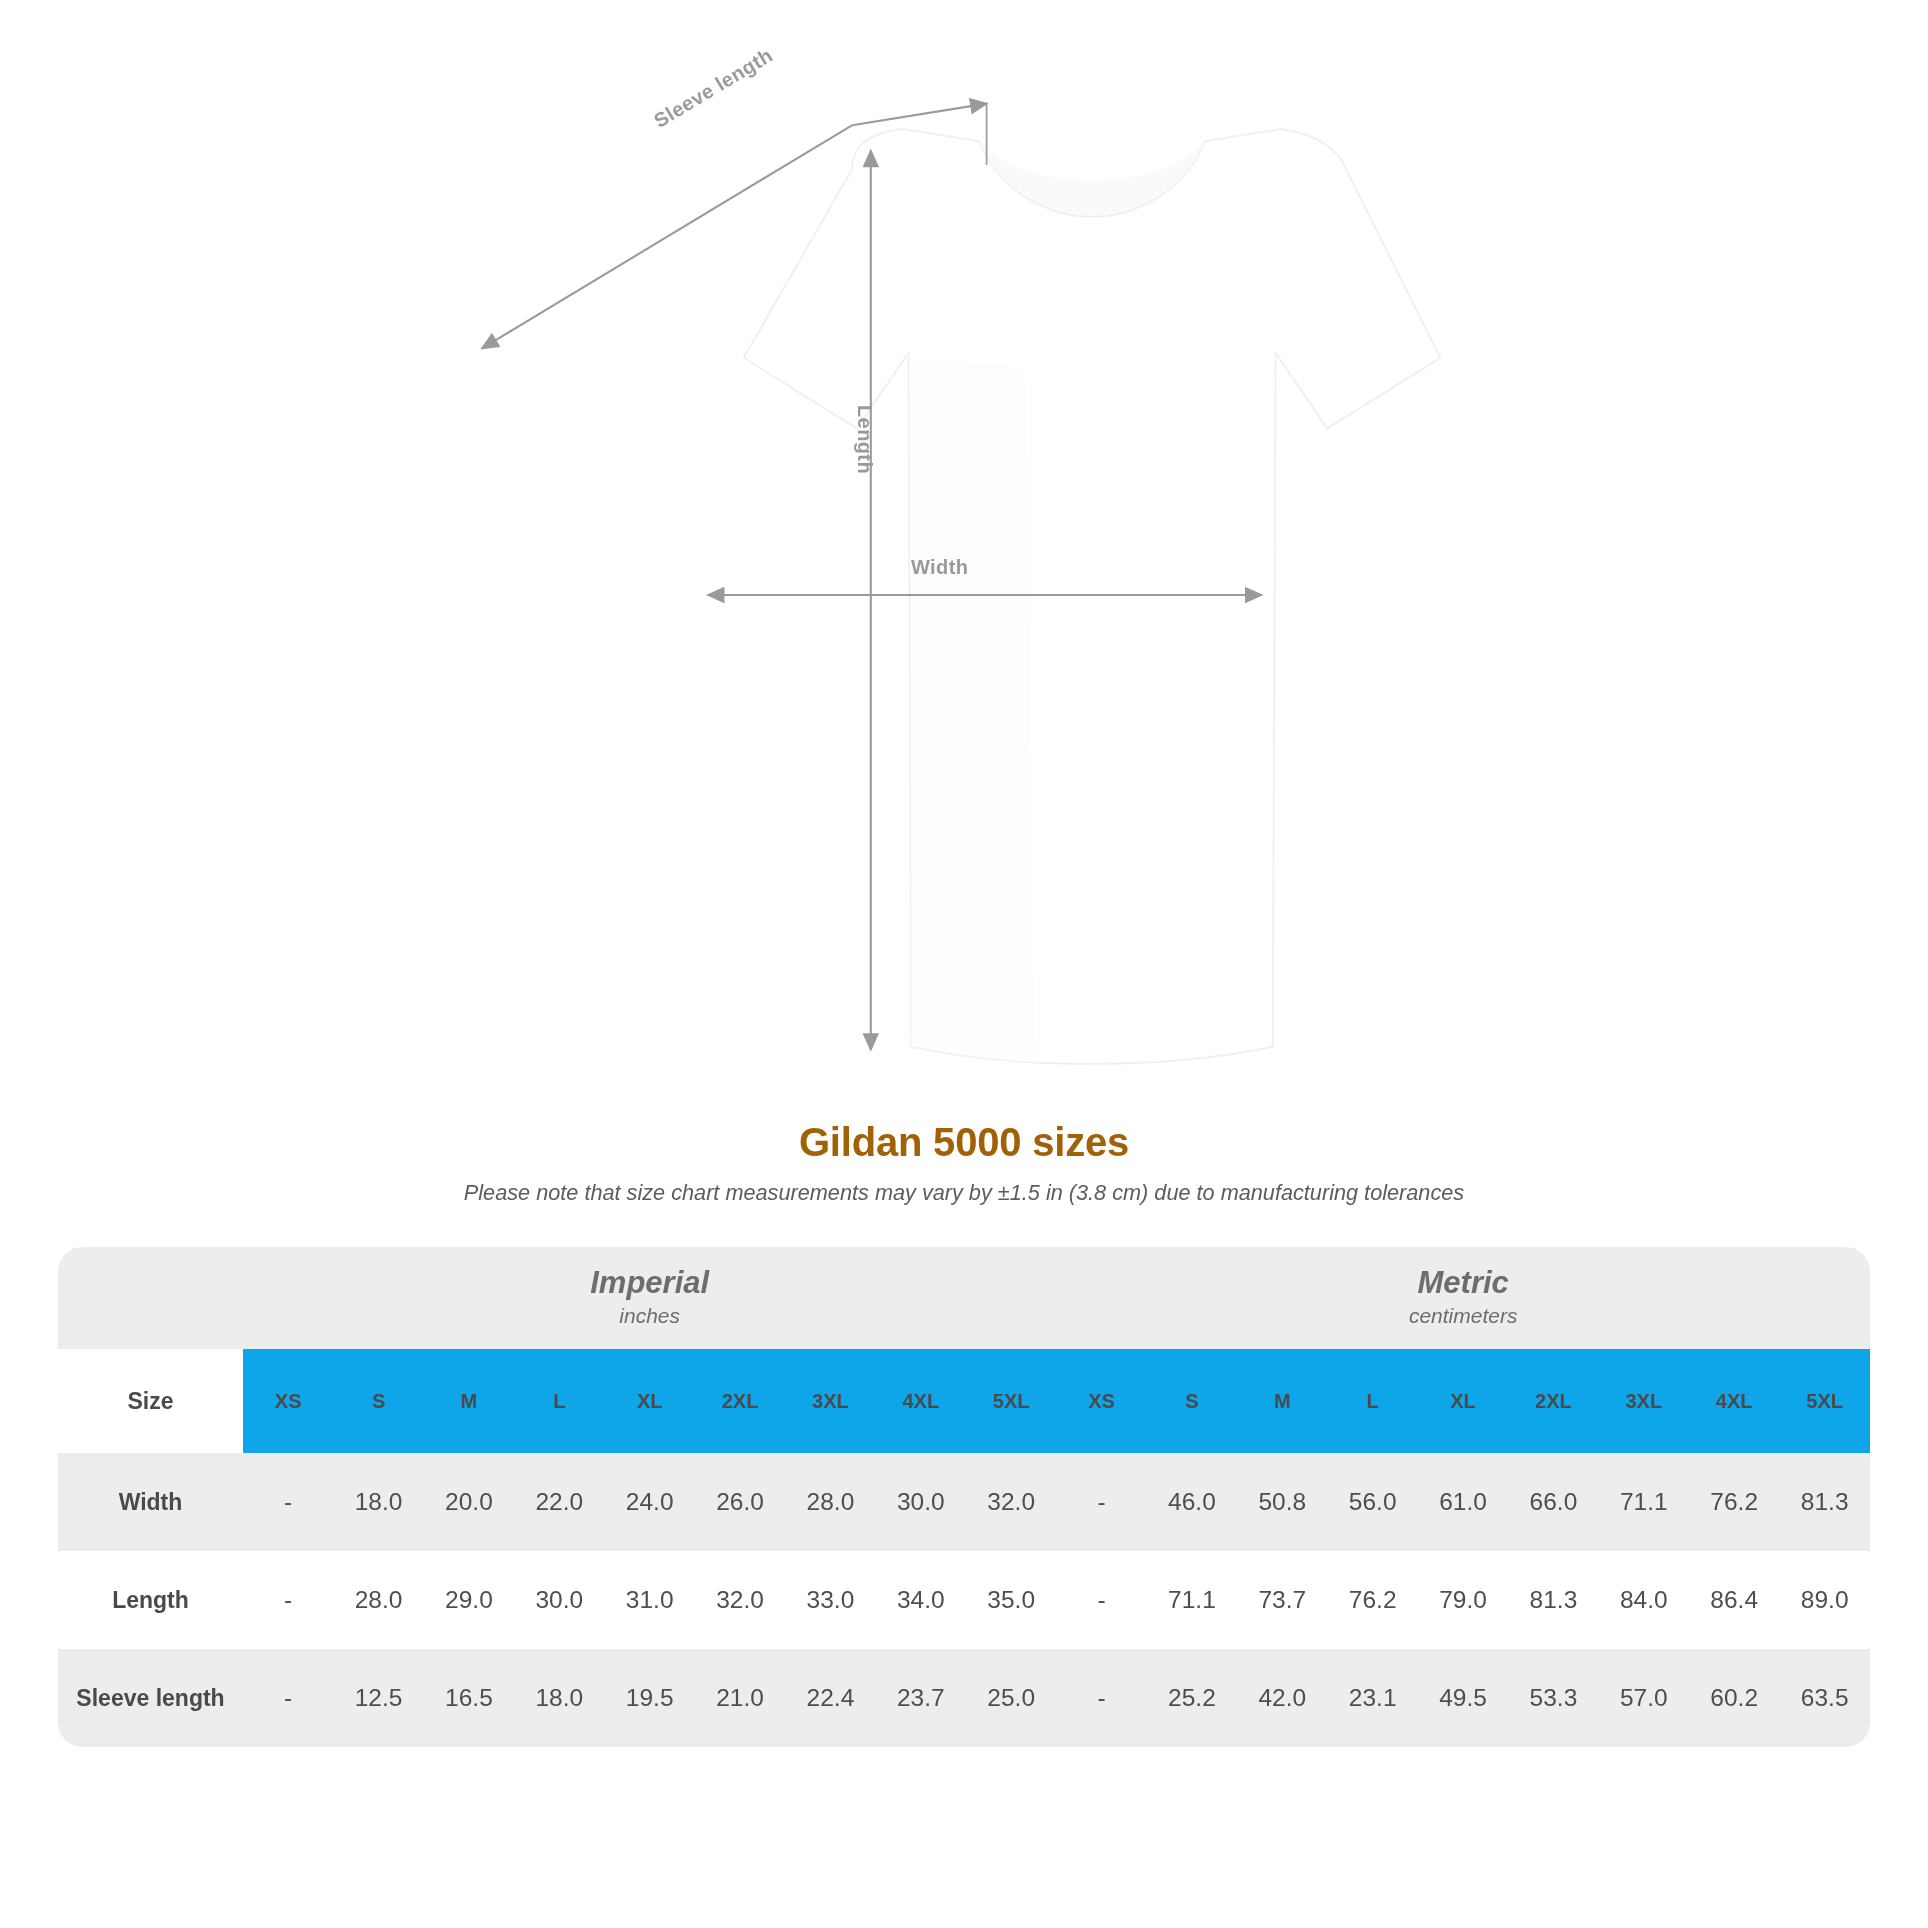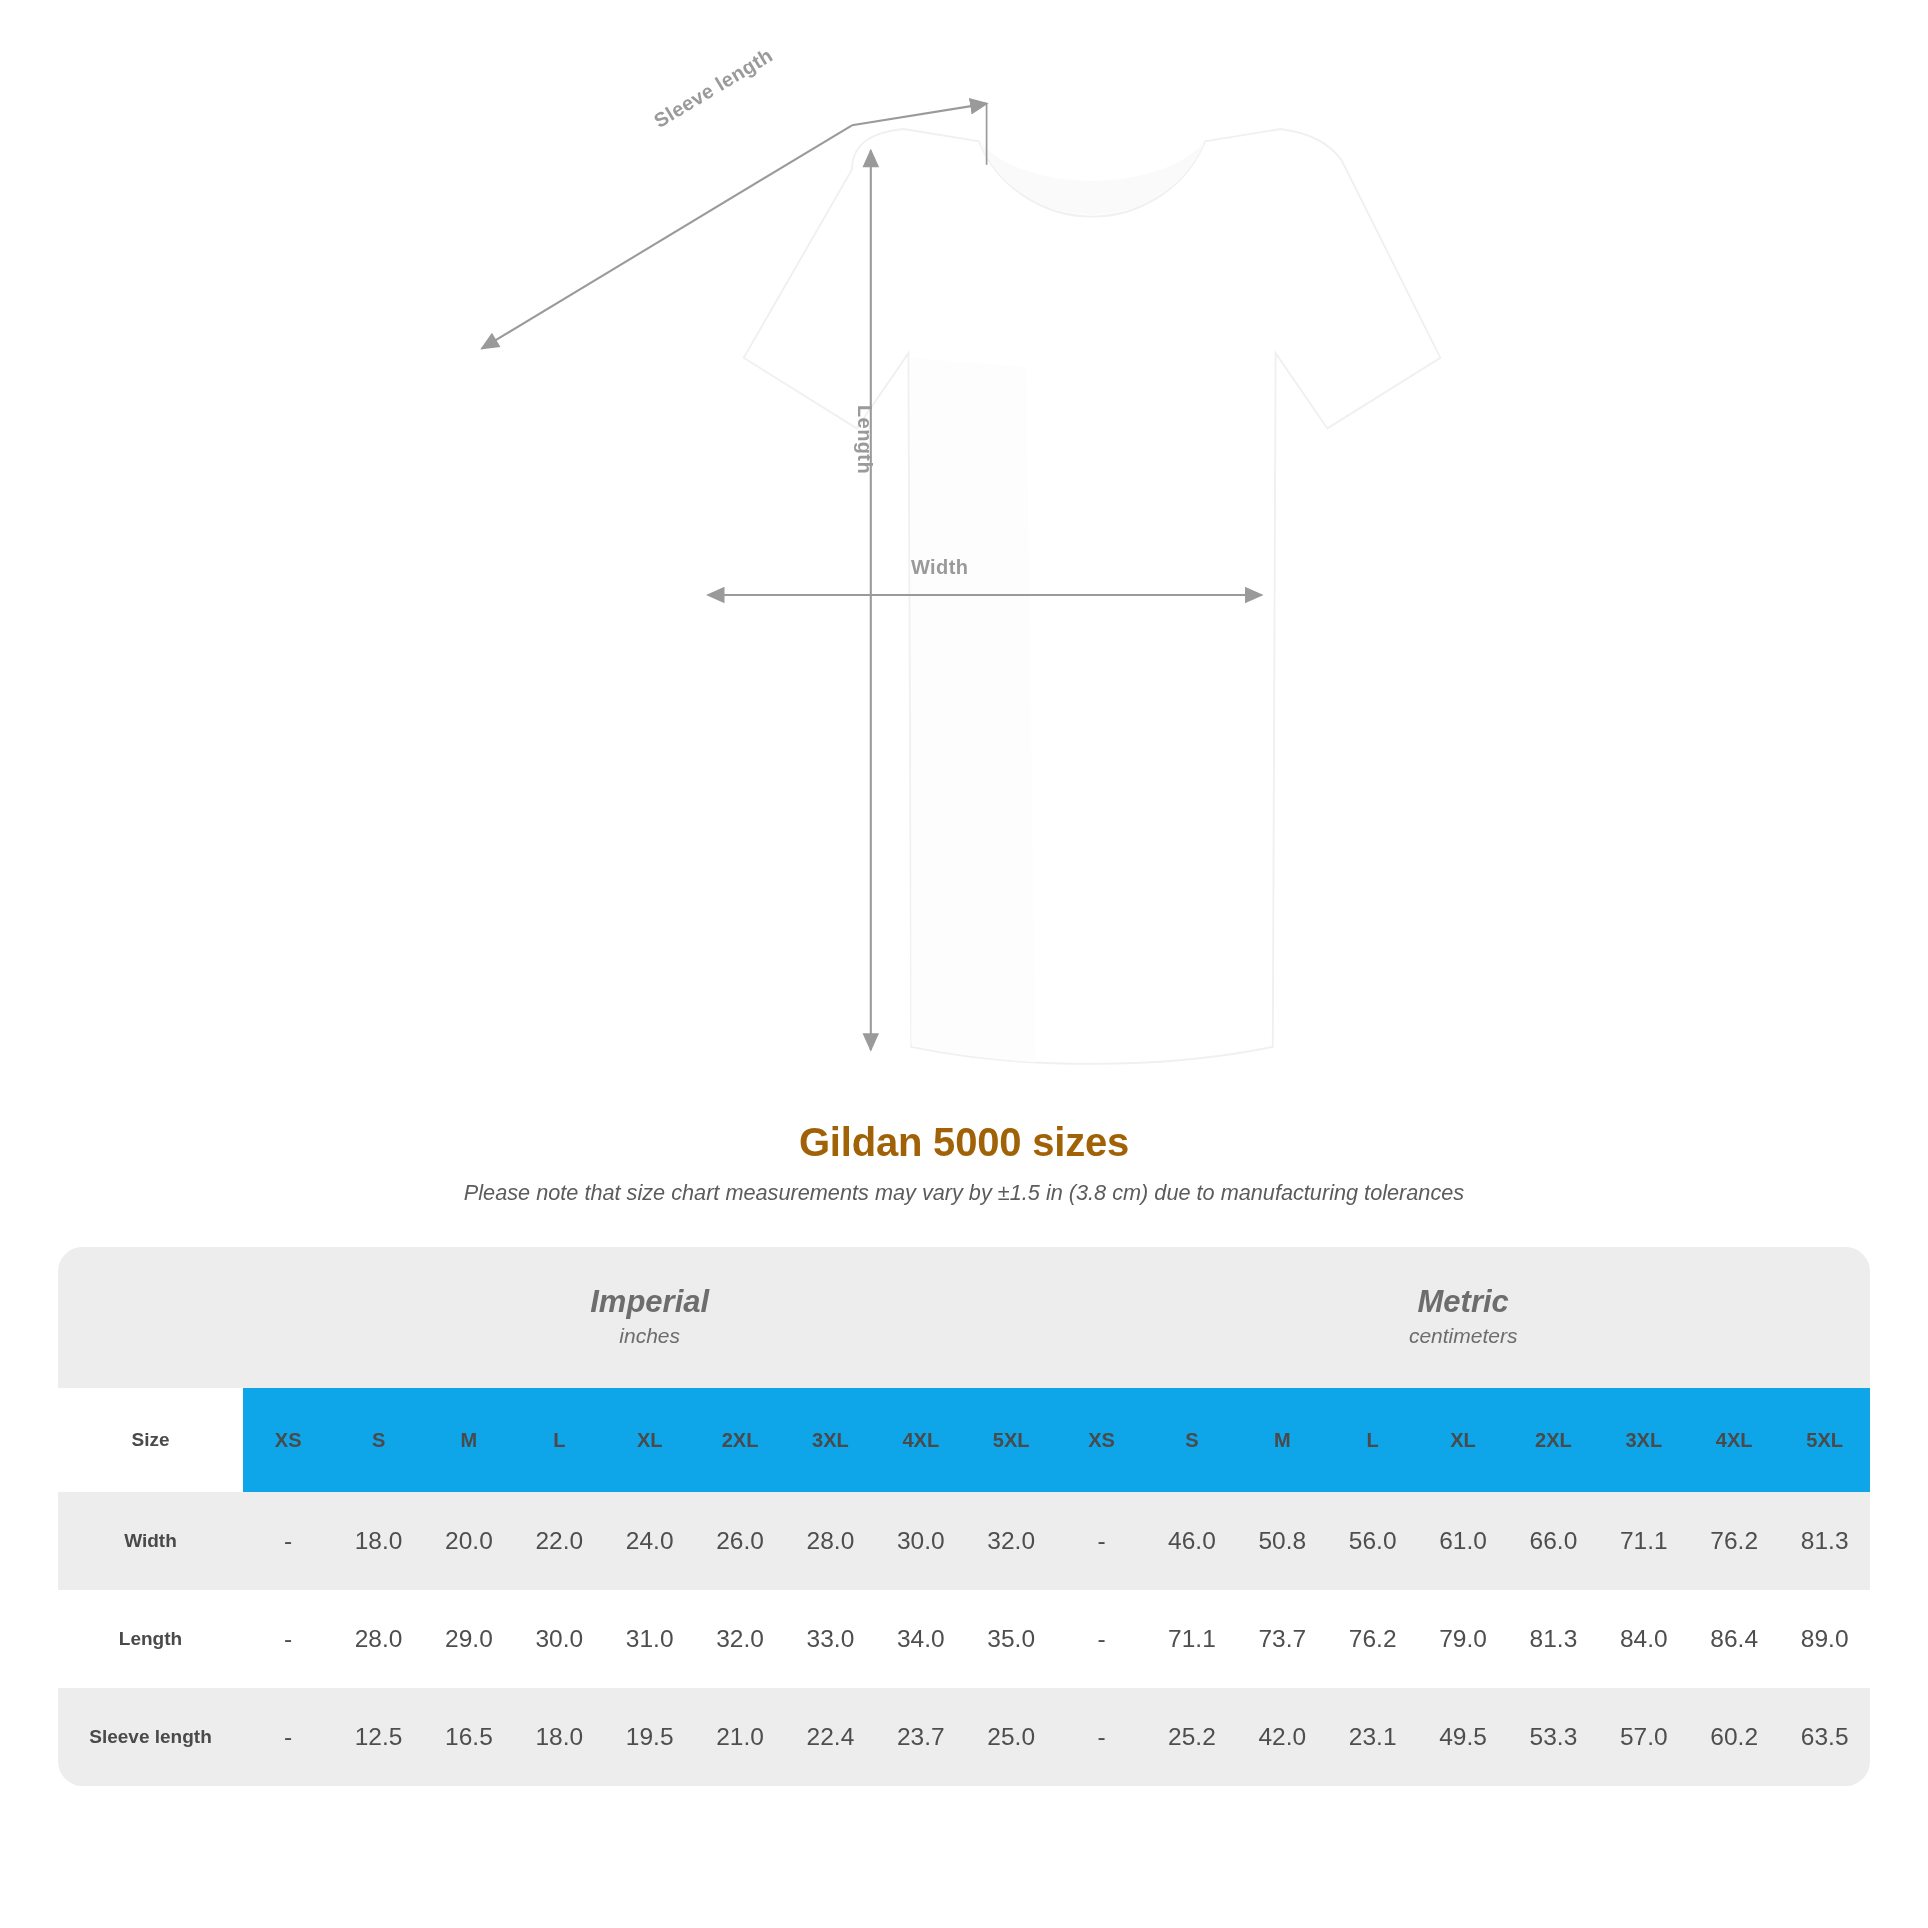--- a/index.html
+++ b/index.html
@@ -98,21 +98,21 @@
   table.size-table td, table.size-table th {
     text-align: center;
     vertical-align: middle;
     font-size: 23.5px;
     color: #4e4e4e;
     padding: 0;
     border: none;
   }
   .unit-head td {
     background: #ededed;
-    height: 141px;
+    height: 102px;
     padding-top: 3.8px;
     margin-top: 36px;
   }
   .unit-head .unit-name {
     font-size: 31px;
     font-weight: bold;
     font-style: italic;
     color: #6d6d6d;
     line-height: 1.15;
   }
@@ -129,21 +129,21 @@
     height: 104px;
     background: #0ea5e9;
     font-size: 20px;
     color: #4e4e4e;
     font-weight: normal;
   }
   tr.size-row td.rowlabel,
   tr.data-row td.rowlabel {
     font-weight: bold;
     color: #4a4a4a;
-    font-size: 19px;
+    font-size: 23px;
   }
   tr.size-row td.rowlabel { background: #ffffff; }
   tr.size-row td.sizecell {
     font-weight: bold;
     color: #4a4a4a;
   }
   tr.data-row td {
     height: 98px;
     font-size: 24.5px;
   }

